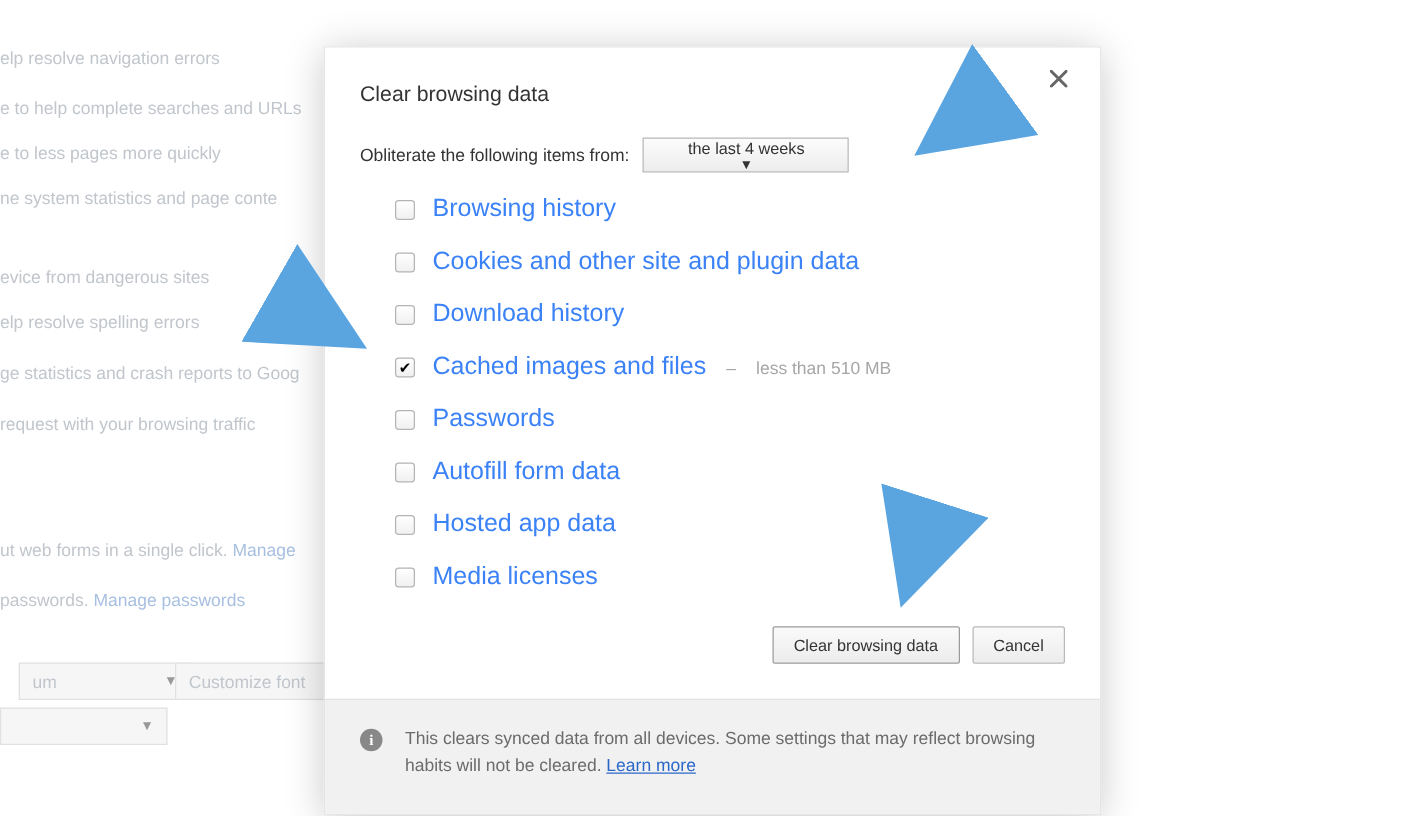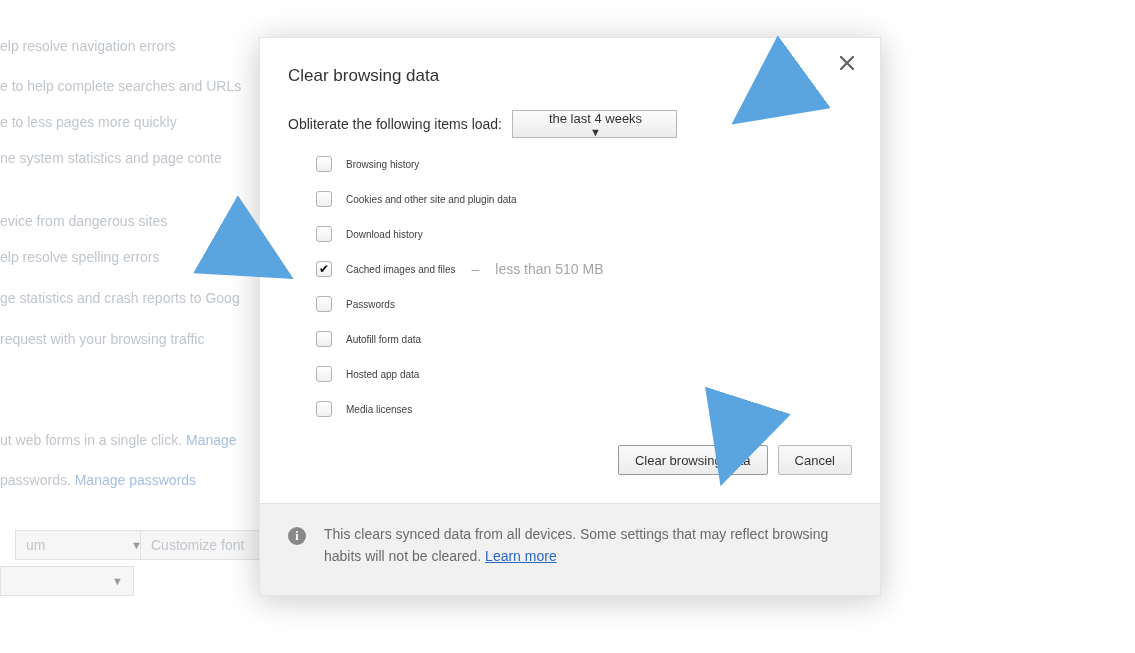--- a/index.html
+++ b/index.html
@@ -62,21 +62,21 @@
       width:16px; height:16px;
       border:1px solid #b3b3b3;
       border-radius:3px;
       background:linear-gradient(#fff,#f0f0f0);
       display:flex; align-items:center; justify-content:center;
       flex:0 0 auto;
     }
     .cb.checked::after {
       content:"✔"; font-size:12px; color:#000; line-height:1;
     }
-    .opt-label { color:#404040; font-size:10px; }
+    .opt-label { color:#3b82f6; font-size:20px; }
     .opt-sub { color:#a6a6a6; font-size:14px; }
     .dash { color:#a6a6a6; padding:0 2px; }
     .actions { display:flex; justify-content:flex-end; gap:10px; padding:0 28px 28px 28px; }
     .btn {
       border:1px solid #b8b8b8;
       background:linear-gradient(#fafafa,#ececec);
       height:30px; padding:0 16px;
       font-size:13px; color:#333; cursor:pointer;
       border-radius:2px;
       display:flex; align-items:center;
@@ -140,21 +140,21 @@
   <div class="dialog">
     <div class="dialog-inner">
       <div class="dialog-title">Clear browsing data</div>
       <div class="close-btn">
         <svg viewBox="0 0 14 14">
             <path d="M1 1 L13 13 M13 1 L1 13" stroke="#666" stroke-width="2.4" stroke-linecap="round"></path>
           </svg>
       </div>
 
       <div class="row-top">
-        <span class="oblit-label">Obliterate the following items load:</span>
+        <span class="oblit-label">Obliterate the following items from:</span>
         <div class="time-select">
           <span>the last 4 weeks</span>
           <span class="tri">▼</span>
         </div>
       </div>
 
       <div class="opts">
         <label class="opt">
           <span class="cb"></span>
           <span class="opt-label">Browsing history</span>

